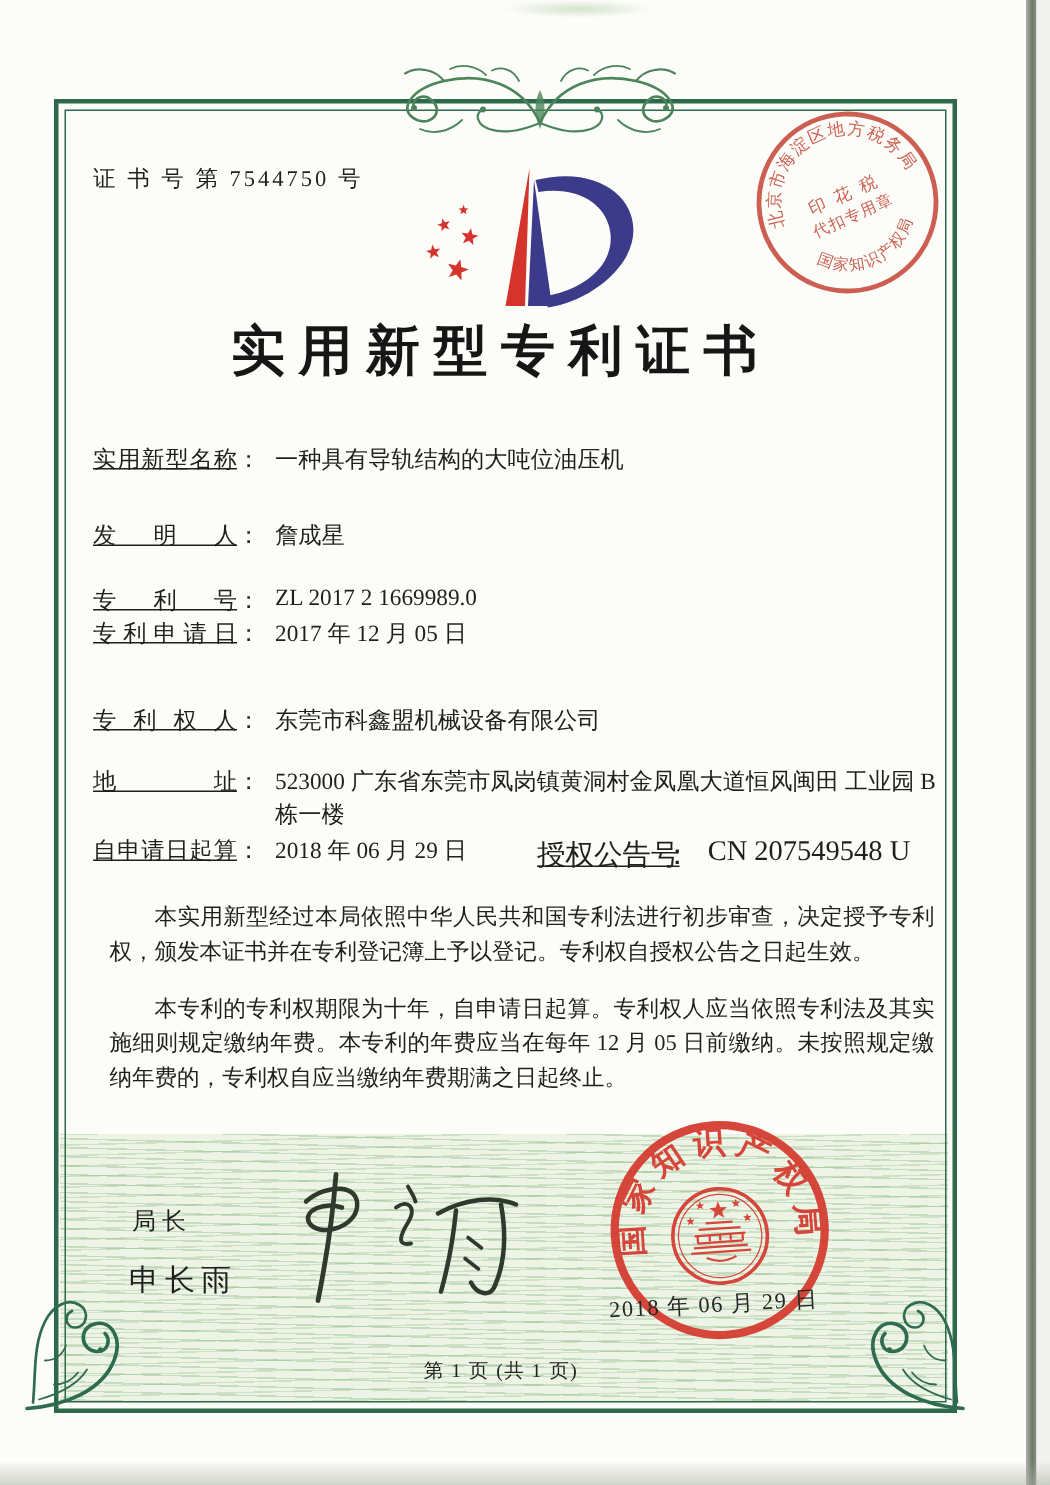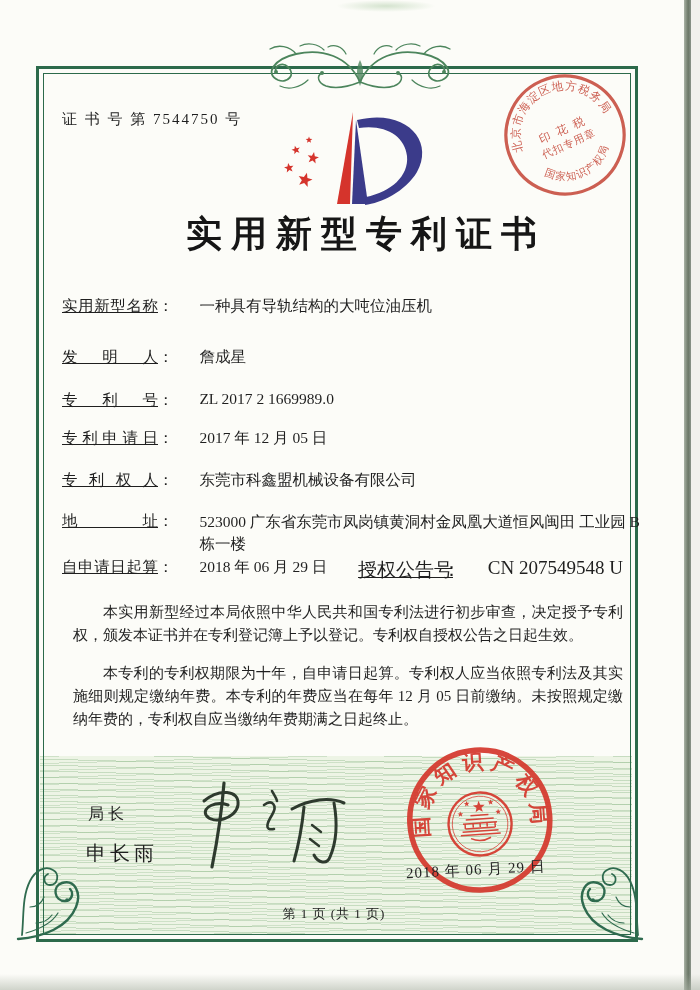--- a/index.html
+++ b/index.html
@@ -20,26 +20,26 @@
   .frame-inner{position:absolute;left:4px;top:4px;right:4px;bottom:4px;border:1px solid #2c6a4b;}
   
   .band{
     left:40px;top:756px;width:592px;height:179px;
     background-color:#edf4e5;
     background-image:
       repeating-linear-gradient(181.5deg, rgba(134,180,130,.38) 0 1px, transparent 1px 6px),
       repeating-linear-gradient(178.5deg, rgba(134,180,130,.30) 0 1px, transparent 1px 7px);
   }
   .cert-no{left:62px;top:110px;font-size:15px;letter-spacing:2px;}
-  .title{left:36px;top:210px;width:596px;text-align:center;font-size:36px;font-weight:700;letter-spacing:9px;color:#161616;padding-left:32px;}
+  .title{left:36px;top:210px;width:596px;text-align:center;font-size:36px;font-weight:700;letter-spacing:9px;color:#161616;}
   
   .frow{left:62px;width:575px;font-size:15.5px;white-space:nowrap;}
   .flabel{display:inline-block;width:96px;text-align:justify;text-align-last:justify;vertical-align:top;text-decoration:underline;}
   .fcolon{vertical-align:top;}
-  .fvalue{display:inline-block;vertical-align:top;margin-left:22px;}
+  .fvalue{display:inline-block;vertical-align:top;margin-left:6px;}
   .fvalue.wrap{white-space:normal;width:452px;line-height:22px;}
   .frow2{left:358px;font-size:19px;white-space:nowrap;}
   .frow2 .flabel{width:84px;}
   
   .bodytext{left:58px;top:586px;width:580px;font-size:15px;line-height:23px;text-align:justify;}
   .bodytext p{margin:15px;text-indent:2em;}
   
   .director{left:88px;top:804px;font-size:16px;letter-spacing:4px;}
   .director-name{left:86px;top:840px;font-size:20px;letter-spacing:4px;}
   .seal-date{left:406px;top:860px;width:160px;font-size:15px;letter-spacing:1px;color:#262626;transform:rotate(-3deg);z-index:7;}
@@ -127,21 +127,21 @@
   <span class="fvalue">一种具有导轨结构的大吨位油压机</span>
 </div>
 <div class="abs frow" style="top:347px">
   <span class="flabel">发明人</span><span class="fcolon">：</span>
   <span class="fvalue">詹成星</span>
 </div>
 <div class="abs frow" style="top:390px">
   <span class="flabel">专利号</span><span class="fcolon">：</span>
   <span class="fvalue">ZL 2017 2 1669989.0</span>
 </div>
-<div class="abs frow" style="top:428px">
+<div class="abs frow" style="top:412px">
   <span class="flabel">专利申请日</span><span class="fcolon">：</span>
   <span class="fvalue">2017 年 12 月 05 日</span>
 </div>
 <div class="abs frow" style="top:470px">
   <span class="flabel">专利权人</span><span class="fcolon">：</span>
   <span class="fvalue">东莞市科鑫盟机械设备有限公司</span>
 </div>
 <div class="abs frow" style="top:511px">
   <span class="flabel">地址</span><span class="fcolon">：</span>
   <span class="fvalue wrap">523000 广东省东莞市凤岗镇黄洞村金凤凰大道恒风闽田 工业园 B 栋一楼</span>

